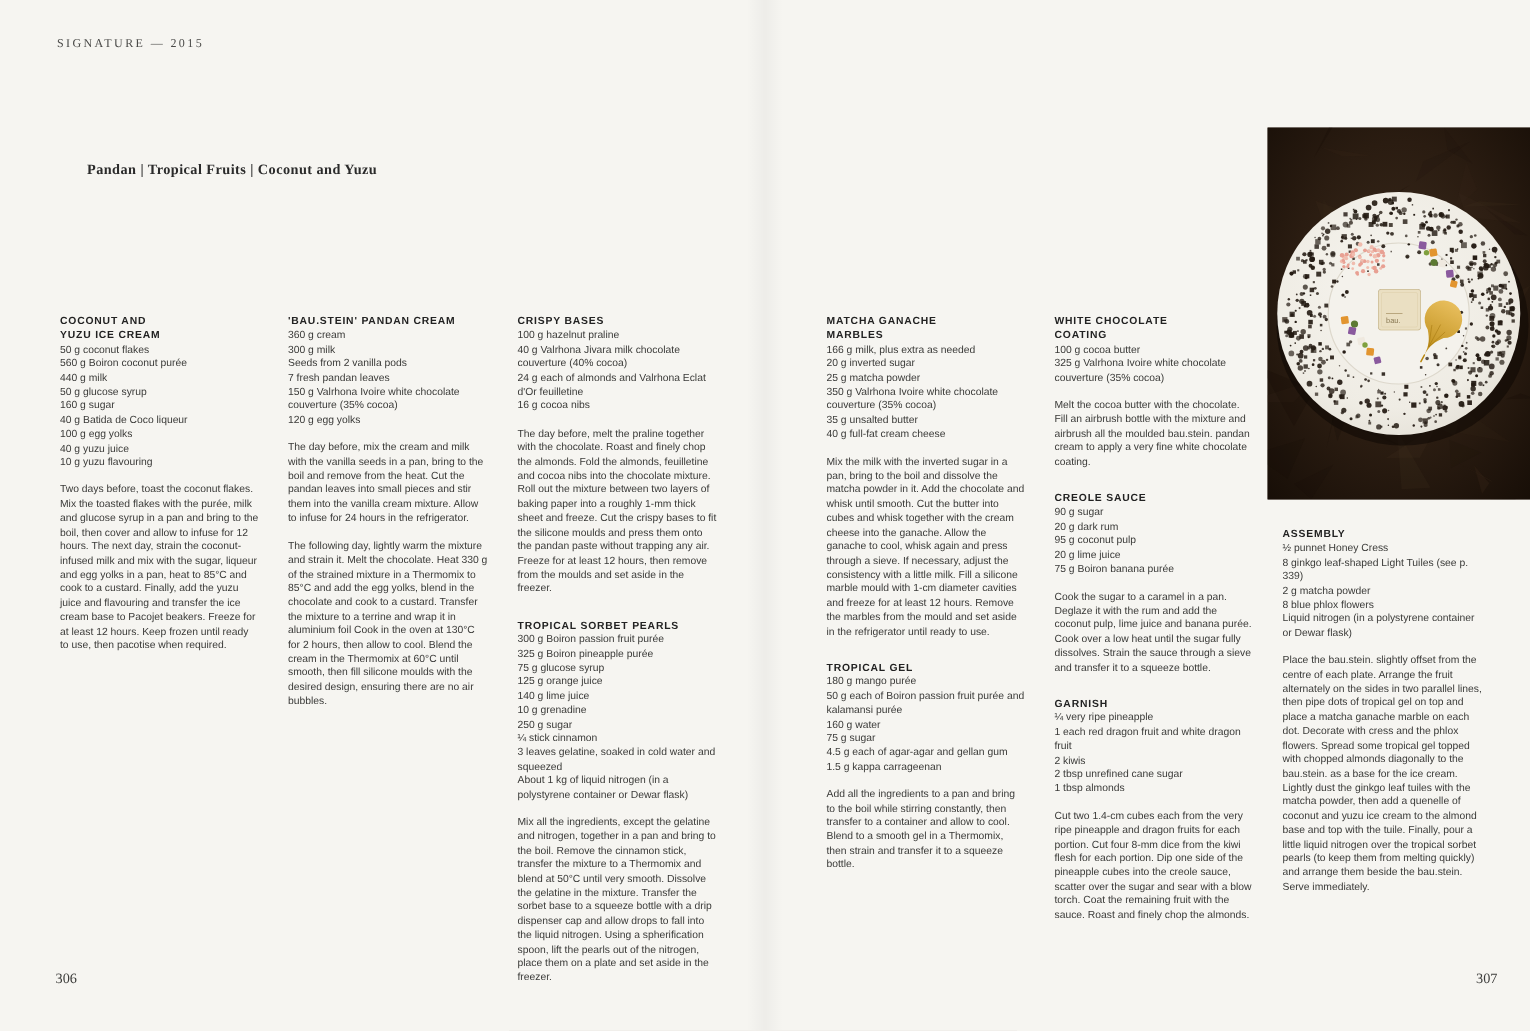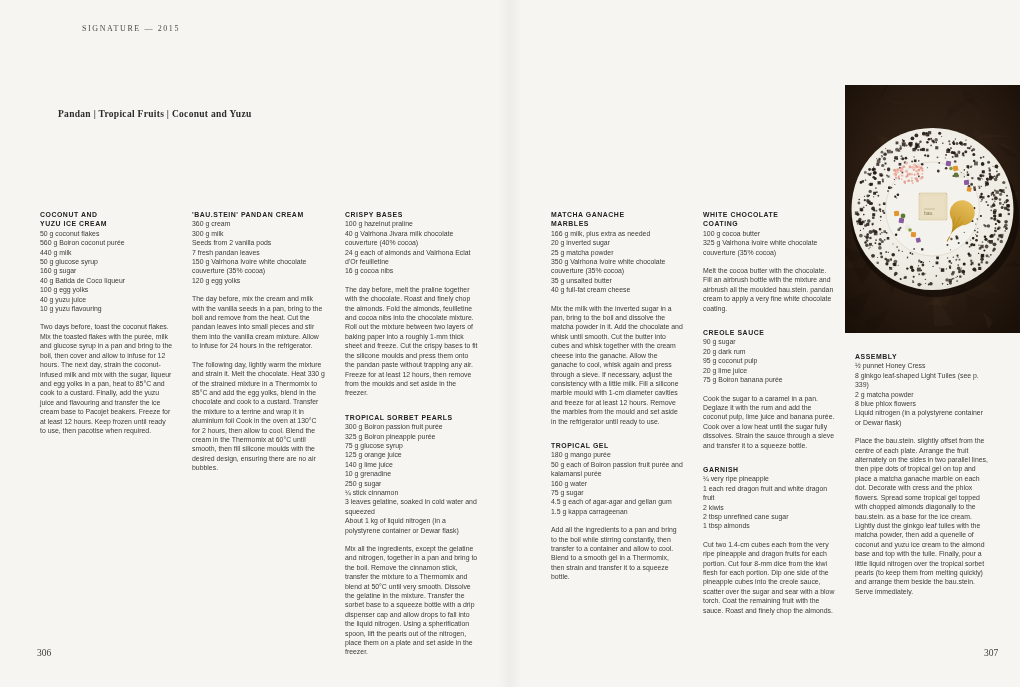--- a/index.html
+++ b/index.html
@@ -17,21 +17,21 @@
   }
   
   #fold {
     position: absolute; left: 498px; top: 0; width: 24px; height: 687px;
     background: linear-gradient(to right, rgba(0,0,0,0) 0%, rgba(0,0,0,0.035) 50%, rgba(0,0,0,0) 100%);
     pointer-events: none;
   }
   #running-head {
     position: absolute; left: 38px; top: 24px;
     font-family: "Liberation Serif", "DejaVu Serif", serif;
-    font-size: 8px; letter-spacing: 1.6px; color: #4a4a48; margin-left: 44px;
+    font-size: 8px; letter-spacing: 1.6px; color: #4a4a48;
   }
   #book-title {
     position: absolute; left: 36px; top: 72px;
     font-family: "Liberation Serif", "DejaVu Serif", serif;
     font-size: 31px; font-weight: 400; letter-spacing: 1px; color: #232323;
   }
   #dish-subtitle {
     position: absolute; left: 38px; top: 109px;
     font-family: "Liberation Serif", "DejaVu Serif", serif;
     font-size: 9.5px; font-weight: 700; letter-spacing: 0.3px; color: #2b2b2b; margin-left: 20px;

